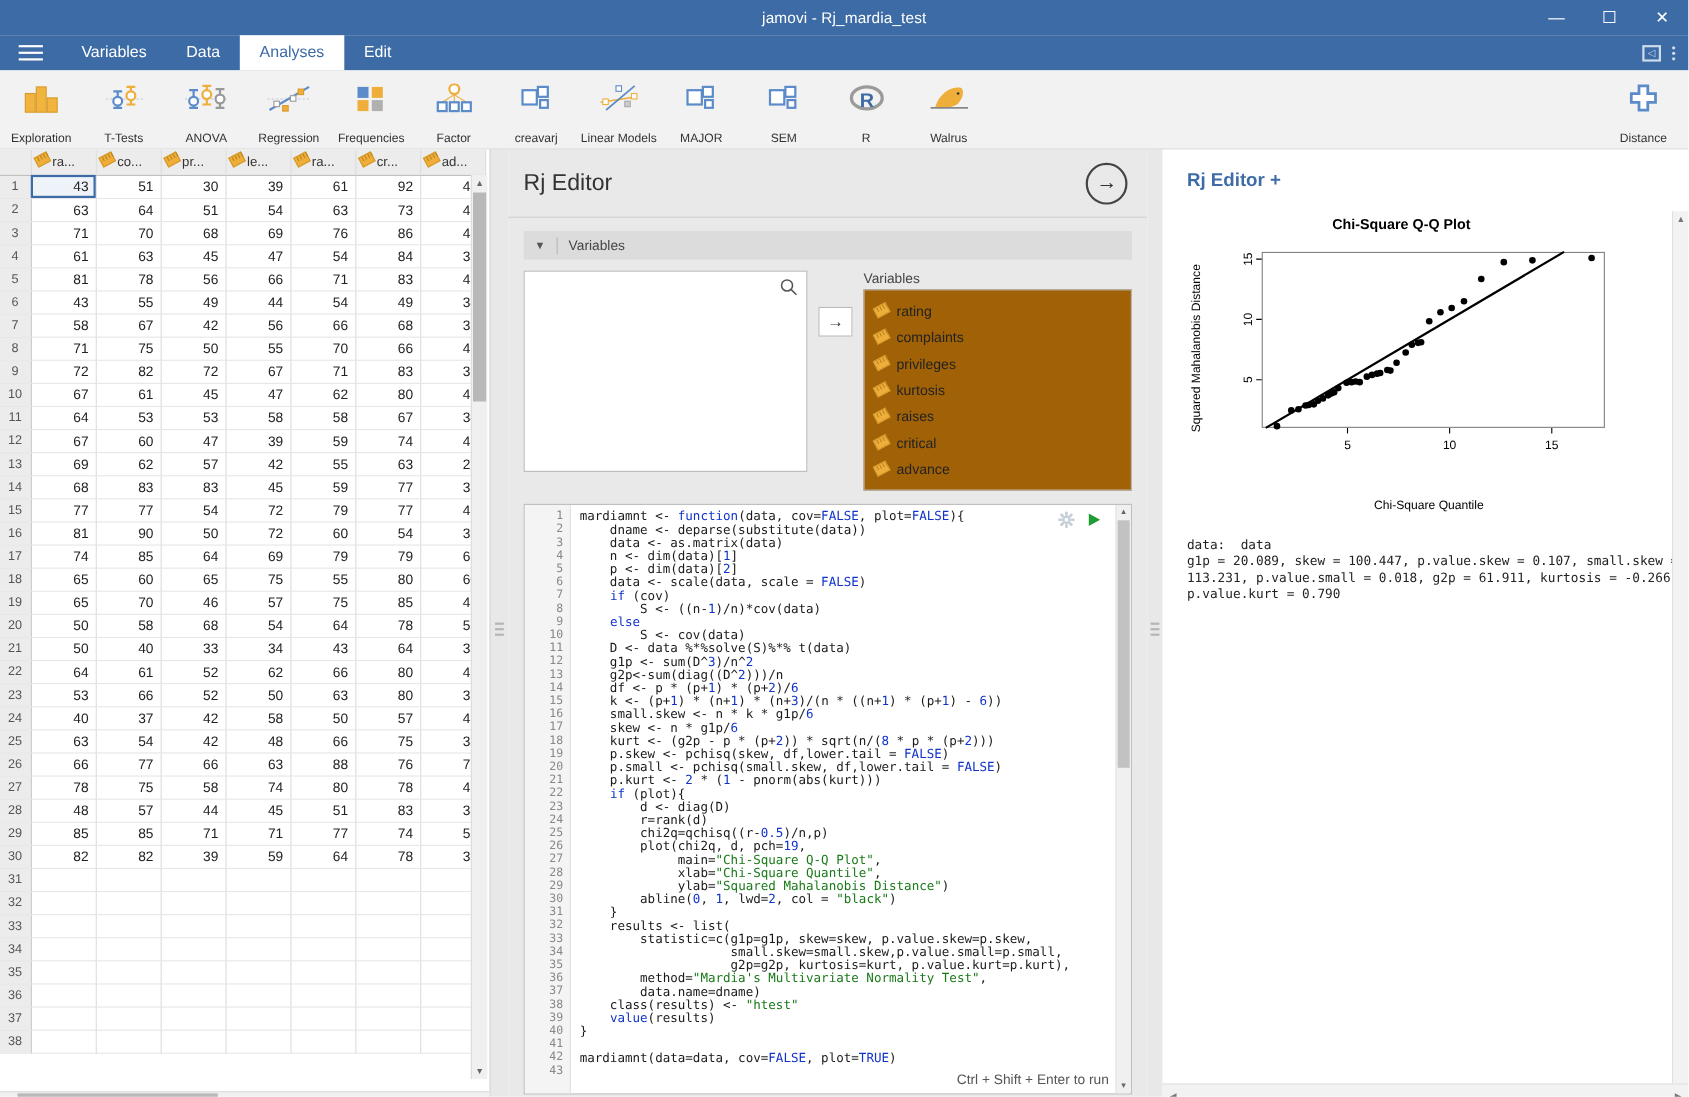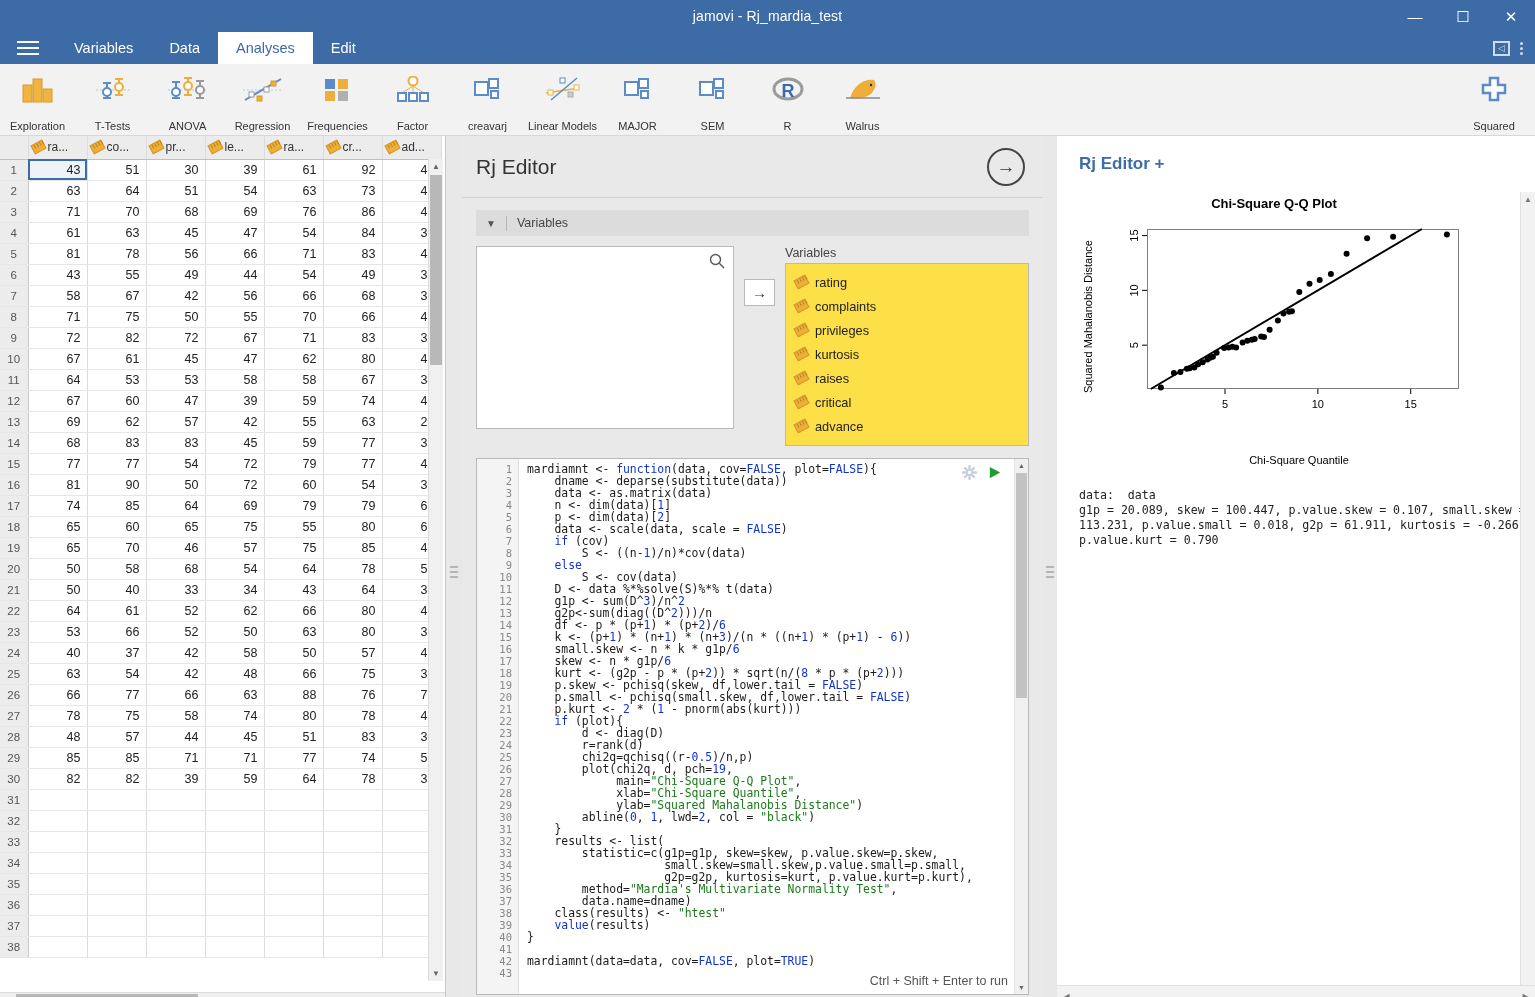--- a/index.html
+++ b/index.html
@@ -73,21 +73,21 @@
   table.grid th, table.grid td {
     height: 21px; font-size: 12.5px; color: #222;
     border-right: 1px solid #dcdcdc; border-bottom: 1px solid #e6e6e6;
   }
   table.grid th.corner { width: 28px; background: #ececec; border-bottom: 1px solid #c0c0c0; }
   table.grid th.colhd {
     width: 59px; background: #ececec; border-bottom: 1px solid #c0c0c0;
     font-weight: normal; font-size: 12px; color: #333; text-align: left;
     padding-left: 3px; height: 23px;
   }
-  table.grid th.colhd .hwrap { display: flex; align-items: center; gap: 3px; }
+  table.grid th.colhd .hwrap { display: flex; align-items: flex-start; gap: 3px; }
   table.grid td.rowhd {
     width: 28px; background: #ececec; text-align: center; color: #555; font-size: 11.5px;
     border-right: 1px solid #c8c8c8;
   }
   table.grid td.cell { width: 59px; text-align: right; padding-right: 6px; }
   table.grid td.cell.sel { outline: 2px solid #3d6ba5; outline-offset: -2px; background: #eef3fa; }
   
   .ruler {
     width: 13px; height: 10px; background: #efae3a; border: 1px solid #d49a2e;
     transform: rotate(-28deg); position: relative; display: inline-block; flex: none;
@@ -142,21 +142,21 @@
   }
   #srcbox .searchico { position: absolute; right: 8px; top: 6px; color: #555; }
   #arrowbtn {
     width: 31px; height: 27px; background: #fff; border: 1px solid #b9b9b9;
     display: flex; align-items: center; justify-content: center; font-size: 15px;
     color: #333; margin-top: 33px;
   }
   #targetcol { flex: 1; min-width: 0; }
   #targetcol .cap { font-size: 12.5px; color: #444; margin-bottom: 3px; }
   #targetbox {
-    height: 183px; background: #fde047; border: 1px solid #b9b9b9; padding: 6px 0 0 0; overflow: hidden;
+    height: 183px; background: #a16207; border: 1px solid #b9b9b9; padding: 6px 0 0 0; overflow: hidden;
   }
   .varrow { height: 24px; display: flex; align-items: center; gap: 7px; padding-left: 9px; font-size: 12.8px; color: #222; }
 
   
   #editwrap {
     margin: 12px 14px 0 14px; flex: 1; background: #fff; border: 1px solid #b9b9b9;
     display: flex; position: relative; overflow: hidden; min-height: 0;
   }
   #gutter {
     width: 42px; background: #f4f4f4; border-right: 1px solid #e0e0e0;
@@ -422,21 +422,21 @@
   </div>
 
   <div class="spacer"></div>
 
   <div class="ribitem" id="modules-btn">
     <div class="glyph">
       <svg width="34" height="30" viewBox="0 0 34 30">
         <path d="M13 3 h8 v7 h7 v8 h-7 v7 h-8 v-7 h-7 v-8 h7 z" fill="#fff" stroke="#5b8bc8" stroke-width="2.5"></path>
       </svg>
     </div>
-    <div class="lbl">Squared</div>
+    <div class="lbl">Distance</div>
   </div>
 </div>
 
 <div id="body">
 
   <div id="sheet">
     <div id="sheetscroll">
       <table class="grid">
         <thead>
           <tr>

